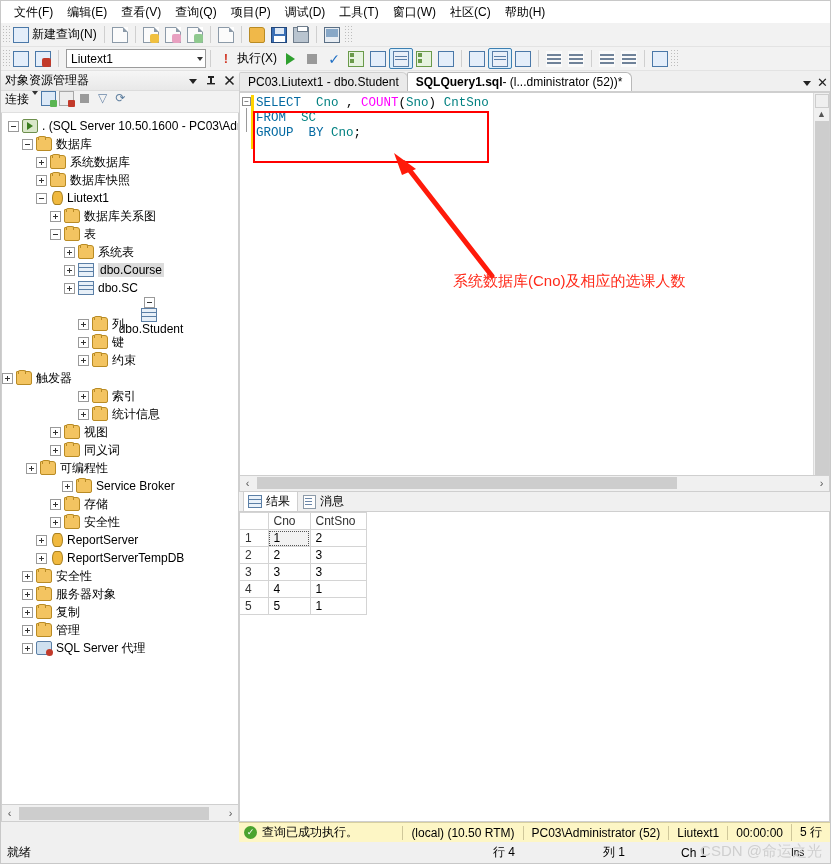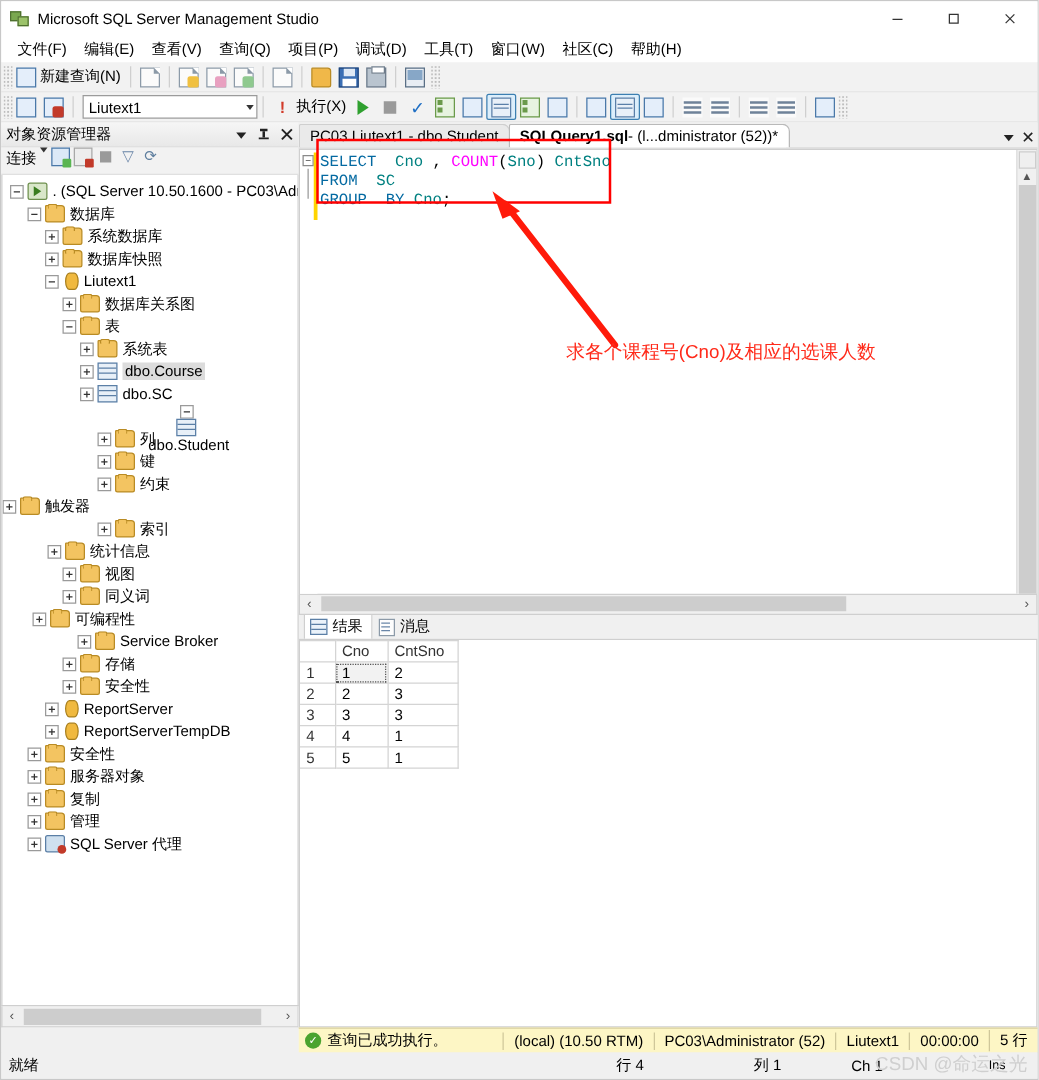--- a/index.html
+++ b/index.html
@@ -280,45 +280,20 @@
     position:absolute; right:8px; bottom:2px; color:#cfcfcf; font-size:15px;
     white-space:nowrap;
   }
   .bottom-split { display:flex; }
 </style>
 </head>
 <body>
 
 <div class="app">
 
-  <div class="titlebar">
-    <div class="title-icon">
-      <div class="sq1"></div>
-        <div class="sq2"></div>
-    </div>
-    <div class="title-text">Microsoft SQL Server Management Studio</div>
-    <div class="win-controls">
-      <div class="win-btn">
-        <svg width="12" height="12" viewBox="0 0 12 12">
-            <line x1="2" y1="6.5" x2="10" y2="6.5" stroke="#333" stroke-width="1"></line>
-          </svg>
-      </div>
-      <div class="win-btn">
-        <svg width="12" height="12" viewBox="0 0 12 12">
-            <rect x="2.5" y="2.5" width="7" height="7" fill="none" stroke="#333" stroke-width="1"></rect>
-          </svg>
-      </div>
-      <div class="win-btn">
-        <svg width="12" height="12" viewBox="0 0 12 12">
-            <line x1="2.5" y1="2.5" x2="9.5" y2="9.5" stroke="#333" stroke-width="1"></line>
-            <line x1="9.5" y1="2.5" x2="2.5" y2="9.5" stroke="#333" stroke-width="1"></line>
-          </svg>
-      </div>
-    </div>
-  </div>
 
   <div class="menubar">
     <div class="menu-item">文件(F)</div>
     <div class="menu-item">编辑(E)</div>
     <div class="menu-item">查看(V)</div>
     <div class="menu-item">查询(Q)</div>
     <div class="menu-item">项目(P)</div>
     <div class="menu-item">调试(D)</div>
     <div class="menu-item">工具(T)</div>
     <div class="menu-item">窗口(W)</div>
@@ -560,21 +535,21 @@
           <div class="node" style="">
             <span class="exp plus"></span>
             <span class="ni ni-folder"></span>
             <span class="node-label">触发器</span>
           </div>
           <div class="node" style="padding-left: 76px;">
             <span class="exp plus"></span>
             <span class="ni ni-folder"></span>
             <span class="node-label">索引</span>
           </div>
-          <div class="node" style="padding-left: 36px;">
+          <div class="node" style="padding-left: 76px;">
             <span class="exp plus"></span>
             <span class="ni ni-folder"></span>
             <span class="node-label">统计信息</span>
           </div>
           <div class="node" style="padding-left: 48px;">
             <span class="exp plus"></span>
             <span class="ni ni-folder"></span>
             <span class="node-label">视图</span>
           </div>
           <div class="node" style="padding-left: 48px;">
@@ -734,21 +709,21 @@
           </table>
         </div>
       </div>
     </div>
 
     <div class="code-box"></div>
     <svg class="arrow-svg" viewBox="0 0 588 380">
       <line x1="248" y1="175" x2="160" y2="62" stroke="#ff1a0a" stroke-width="5" stroke-linecap="round"></line>
       <polygon points="150,52 172,68 158,74" fill="#ff1a0a"></polygon>
     </svg>
-    <div class="annot-text">求各个课程号(Cno)及相应的选课人数</div>
+    <div class="annot-text">系统数据库(Cno)及相应的选课人数</div>
   </div>
 
   <div class="bottom-split">
     <div style="width:238px;min-width:238px;height:20px;background:#f0f0f0"></div>
     <div class="statusbar" style="flex:1">
       <div class="sb-left">
         <span class="ok-circle">✓</span>
         <span>查询已成功执行。</span>
       </div>
       <span class="sb-cell">(local) (10.50 RTM)</span>

